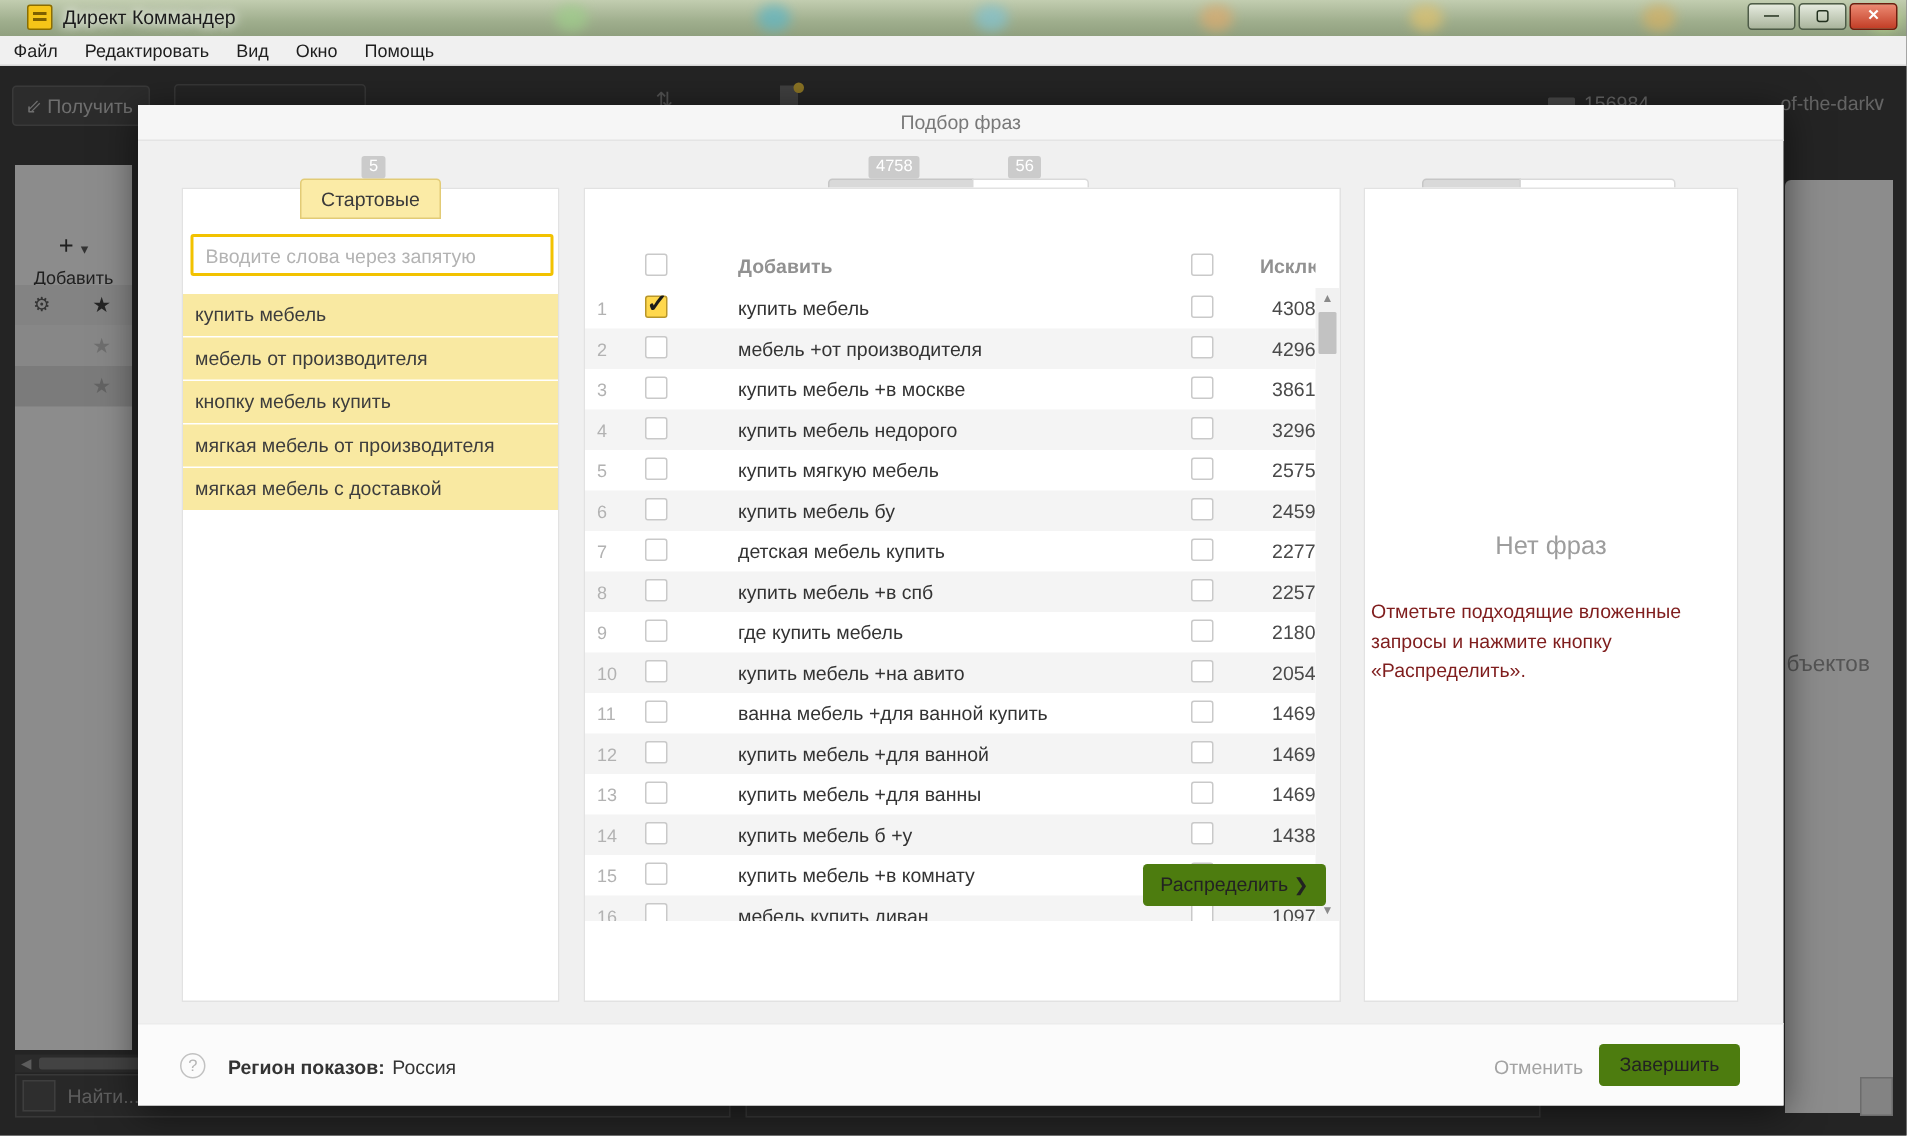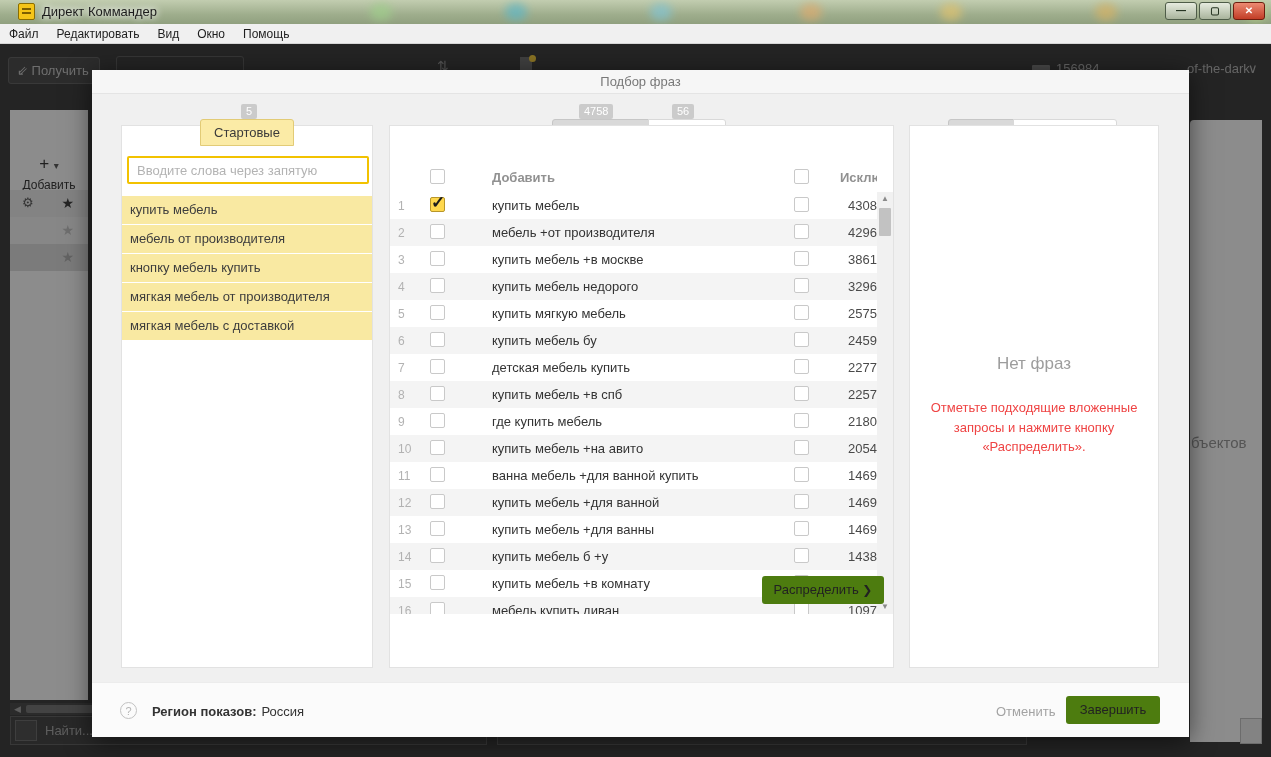--- a/index.html
+++ b/index.html
@@ -99,22 +99,22 @@
   .t-num { position:absolute; right:0px; top:6px; font-size:13px; color:#4a4a4a; }
   .vscroll { position:absolute; left:487px; top:66px; width:16px; height:422px; background:#f1f1f1; }
   .vs-btn { position:absolute; left:0; width:16px; height:14px; color:#8a8a8a; font-size:8px; text-align:center; line-height:14px; }
   .vs-thumb { position:absolute; left:2px; top:16px; width:12px; height:28px; background:#c2c2c2; border-radius:1px; }
   .btn-yellow { background:#4d7c0f; border:none; border-radius:3px; font-size:13px; color:#222;
     font-family:"Liberation Sans",sans-serif; }
   .distribute { position:absolute; left:372px; top:450px; width:122px; height:28px; line-height:28px; text-align:center; }
 
   
   .empty-title { position:absolute; left:0; top:228px; width:100%; text-align:center; font-size:17px; color:#9d9d9d; }
-  .empty-hint { position:absolute; left:4px; top:272px; width:240px; text-align:center; font-size:13px;
-    color:#ef4444; line-height:1.5; }
+  .empty-hint { position:absolute; left:4px; top:272px; width:240px; text-align:left; font-size:13px;
+    color:#7f1d1d; line-height:1.5; }
 
   
   .modal-footer { left:0; top:612px; width:1097px; height:55px; background:#fbfbfb; border-top:1px solid #ececec; }
   .help-circle { position:absolute; left:28px; top:19px; width:17px; height:17px; border:1px solid #c2c2c2;
     border-radius:50%; color:#b5b5b5; font-size:11px; text-align:center; line-height:16px; }
   .region { position:absolute; left:60px; top:21px; font-size:13px; color:#333; }
   .region b { margin-right:5px; }
   .cancel { position:absolute; left:874px; top:21px; font-size:13px; color:#a3a3a3;margin-left:30px; }
   .finish { position:absolute; left:974px; top:13px; width:94px; height:28px; line-height:28px; text-align:center; }
 </style>

